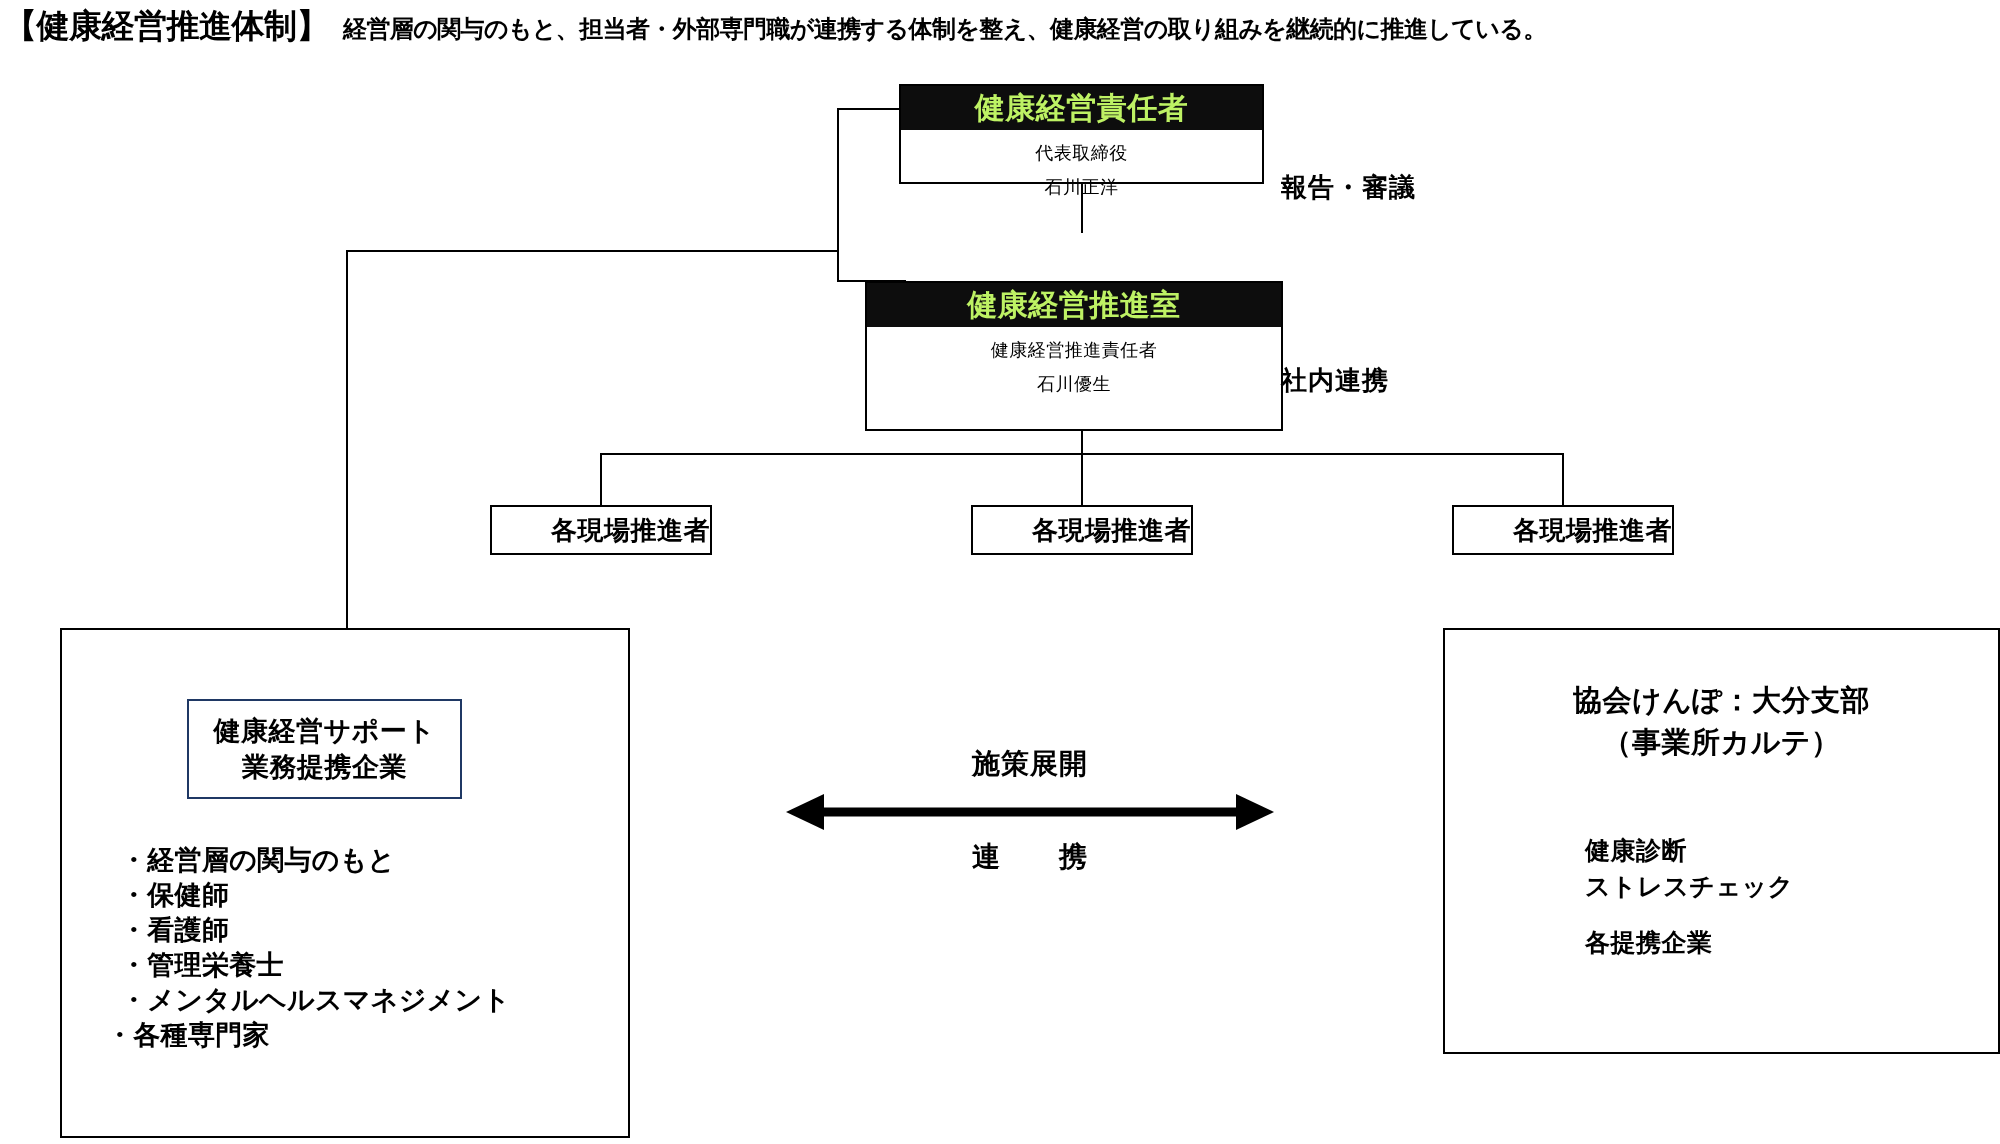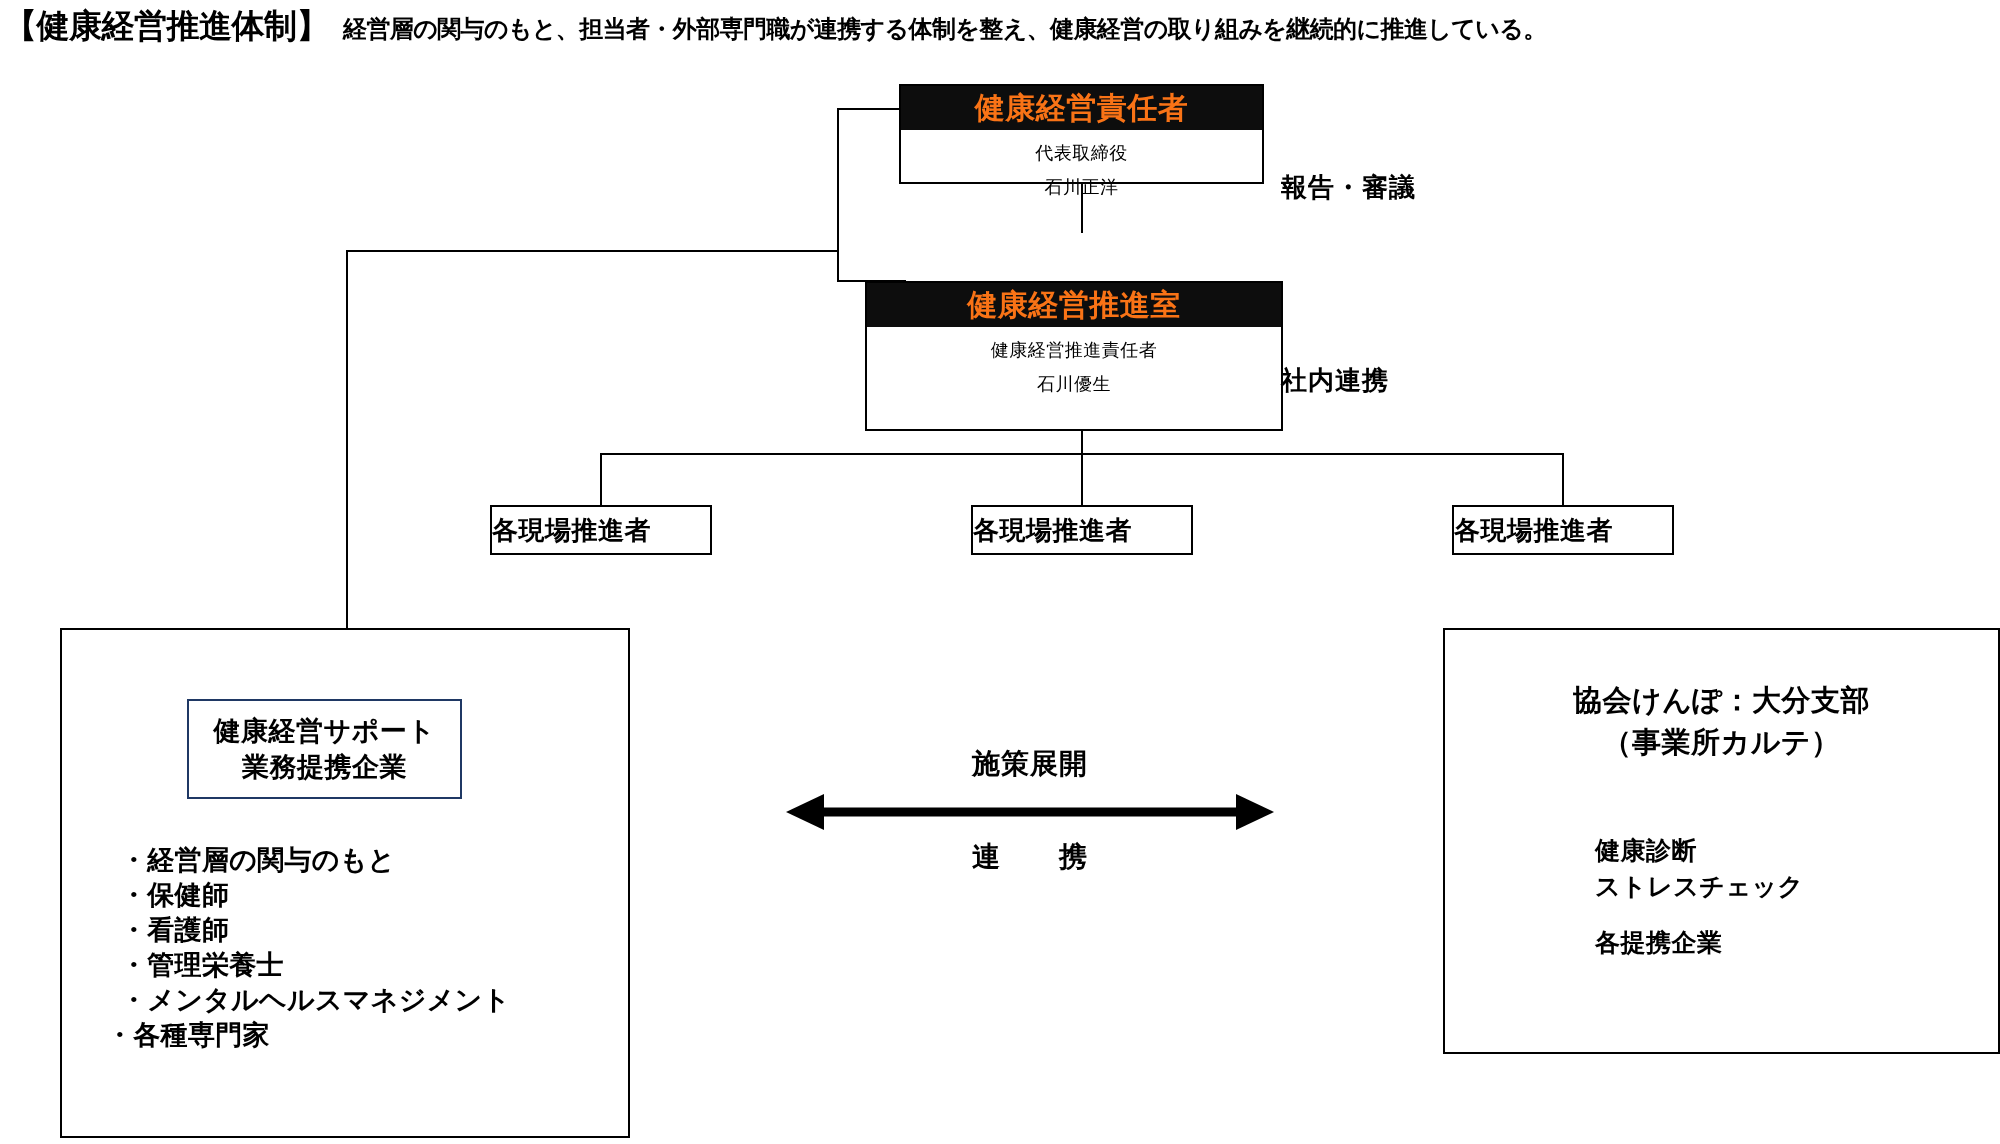--- a/index.html
+++ b/index.html
@@ -45,42 +45,43 @@
   
   .node {
     position: absolute;
     box-sizing: border-box;
     border: 2px solid #000000;
     background: #ffffff;
     z-index: 3;
   }
   .node-head {
     background: #0d0d0d;
-    color: #f97316;
+    color: #bef264;
     font-size: 30px;
     font-weight: bold;
     text-align: center;
     line-height: 44px;
     height: 44px;
     letter-spacing: 0.5px;
   }
   .node-body {
     text-align: center;
     font-size: 18px;
     line-height: 34px;
     padding-top: 6px;
     letter-spacing: 0.5px;
   }
   .node-flat {
     display: flex;
     align-items: center;
-    justify-content: flex-start;
+    justify-content: flex-end;
     font-size: 26px;
     font-weight: bold;
     letter-spacing: 0.5px;
+    padding-left: 8px;
   }
 
   
   .side-label {
     position: absolute;
     font-size: 26px;
     font-weight: bold;
     letter-spacing: 1px;
     white-space: nowrap;
     z-index: 4;
@@ -138,21 +139,20 @@
     letter-spacing: 0.3px;
     white-space: nowrap;
   }
   .plain-list {
     position: absolute;
     font-size: 25px;
     font-weight: bold;
     line-height: 36px;
     letter-spacing: 0.5px;
     white-space: nowrap;
-    margin-left: 10px;
   }
   .plain-list .gap { display: block; height: 20px; }
 
   
   #arrow-label-top, #arrow-label-bottom {
     position: absolute;
     text-align: center;
     font-size: 28px;
     font-weight: bold;
     letter-spacing: 1px;

